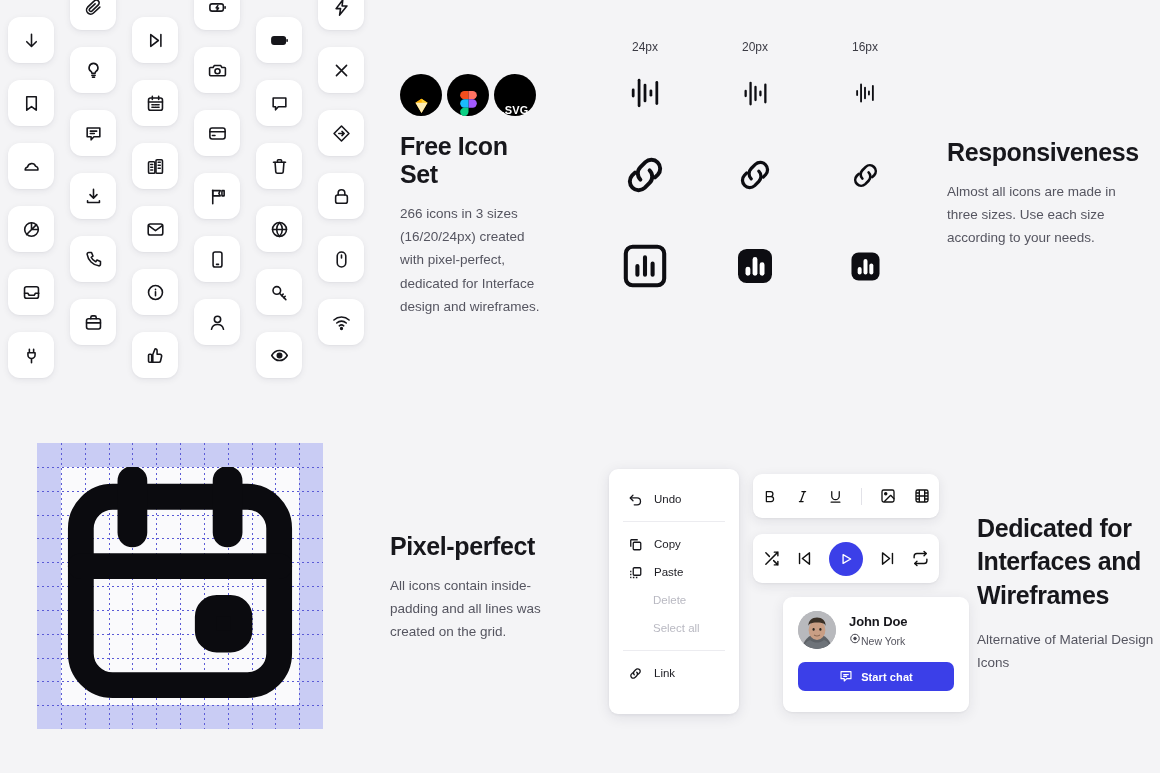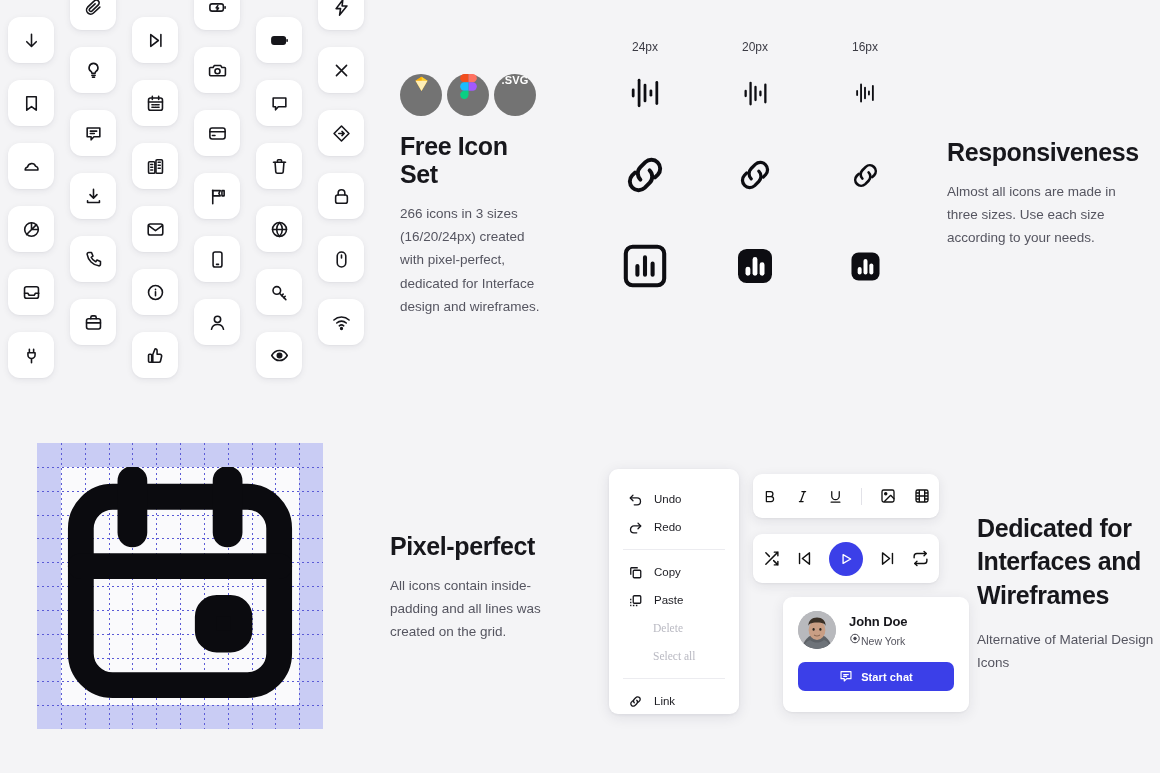--- a/index.html
+++ b/index.html
@@ -35,22 +35,22 @@
     box-shadow:0 2px 7px rgba(30,30,60,.07), 0 1px 2px rgba(30,30,60,.04);
     flex:0 0 auto;
   }
   .chip svg { display:block; }
 
   
   .fis { position:absolute; left:400px; top:74px; width:140px; }
   .brandrow { display:flex; gap:5px; margin-bottom:16px; }
   .brand {
     width:42px; height:42px; border-radius:50%;
-    background:#737373;
-    display:flex; align-items:flex-start; justify-content:center;
+    background:#000000;
+    display:flex; align-items:flex-end; justify-content:center;
     color:#fff;
   }
   .brand .svgtxt { font-size:11px; font-weight:700; letter-spacing:.2px; }
   .h2 {
     font-size:25px; font-weight:700; letter-spacing:-.4px;
     color:#17171c; margin:0 0 14px 0; line-height:1.12;
   }
   .body-txt {
     font-size:13.5px; line-height:1.72; color:#555560; font-weight:400;
   }
@@ -94,21 +94,21 @@
     width:130px; height:245px;
     background:#fff; border-radius:9px;
     box-shadow:0 3px 14px rgba(30,30,60,.10), 0 1px 3px rgba(30,30,60,.06);
     padding:16px 0 10px 0;
   }
   .mi {
     display:flex; align-items:center; gap:11px;
     padding:0 0 0 18px; height:28px;
     font-size:11.5px; color:#1c1c22; font-weight:400;
   }
-  .mi.dim { color:#b9b9c2; padding-left:44px;font-family:Liberation Serif, serif; }
+  .mi.dim { color:#b9b9c2; padding-left:44px; }
   .mi .mi-ico { width:16px; height:16px; display:flex; align-items:center; justify-content:center; }
   .mi-sep { height:1px; background:#ececf0; margin:8px 14px; }
 
   
   .tb {
     position:absolute; left:753px; top:474px;
     width:186px; height:44px; background:#fff; border-radius:9px;
     box-shadow:0 3px 12px rgba(30,30,60,.09), 0 1px 2px rgba(30,30,60,.05);
     display:flex; align-items:center; justify-content:center; gap:18px;
   }
@@ -622,29 +622,20 @@
   <div class="ctxmenu" id="ctxMenu">
       <div class="mi">
         <span class="mi-ico">
           <svg width="15" height="15" viewBox="0 0 24 24" fill="none" stroke="#16161b" stroke-width="2.1" stroke-linecap="round" stroke-linejoin="round">
             <path d="M4 9.5h10.5a5.5 5.5 0 110 11H10"></path>
             <path d="M8 5L3.6 9.5 8 14"></path>
           </svg>
         </span>
         <span>Undo</span>
       </div>
-      <div class="mi">
-        <span class="mi-ico">
-          <svg width="15" height="15" viewBox="0 0 24 24" fill="none" stroke="#16161b" stroke-width="2.1" stroke-linecap="round" stroke-linejoin="round">
-            <path d="M20 9.5H9.5a5.5 5.5 0 100 11H14"></path>
-            <path d="M16 5l4.4 4.5L16 14"></path>
-          </svg>
-        </span>
-        <span>Redo</span>
-      </div>
       <div class="mi-sep"></div>
       <div class="mi">
         <span class="mi-ico">
           <svg width="15" height="15" viewBox="0 0 24 24" fill="none" stroke="#16161b" stroke-width="2.1" stroke-linejoin="round">
             <rect x="8.4" y="8.4" width="12" height="12" rx="1.6"></rect>
             <path d="M15.6 4.4H5.2a.8.8 0 00-.8.8v10.4"></path>
           </svg>
         </span>
         <span>Copy</span>
       </div>

